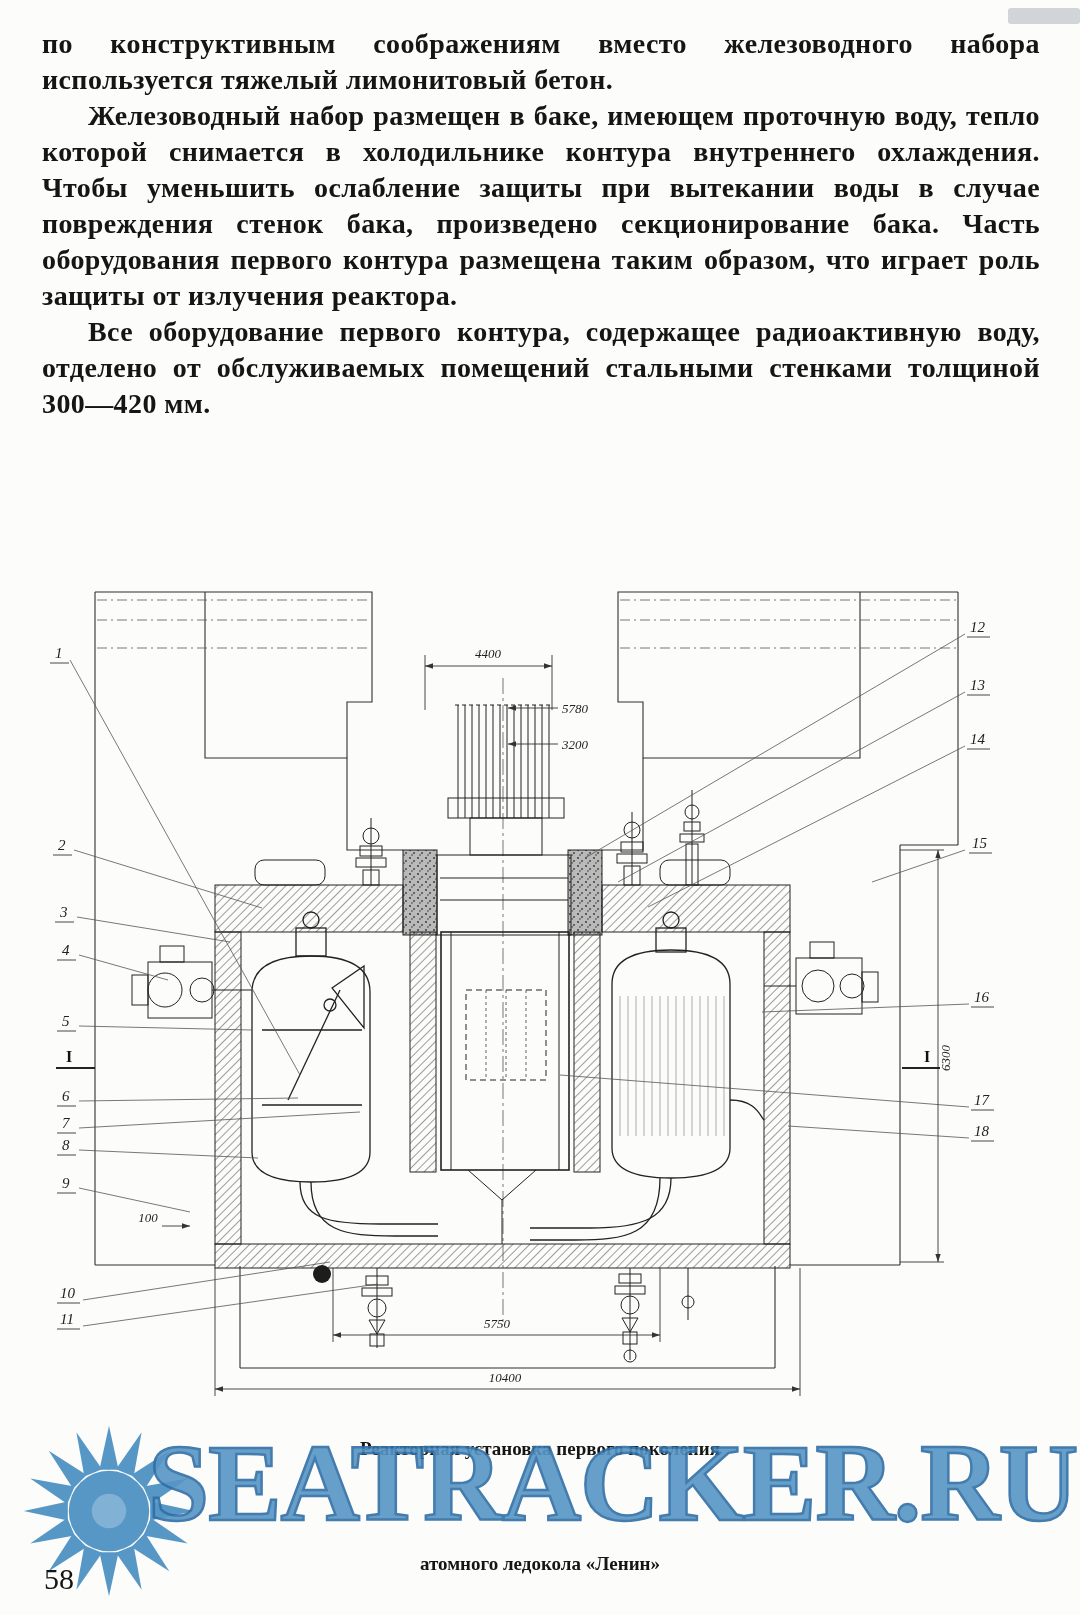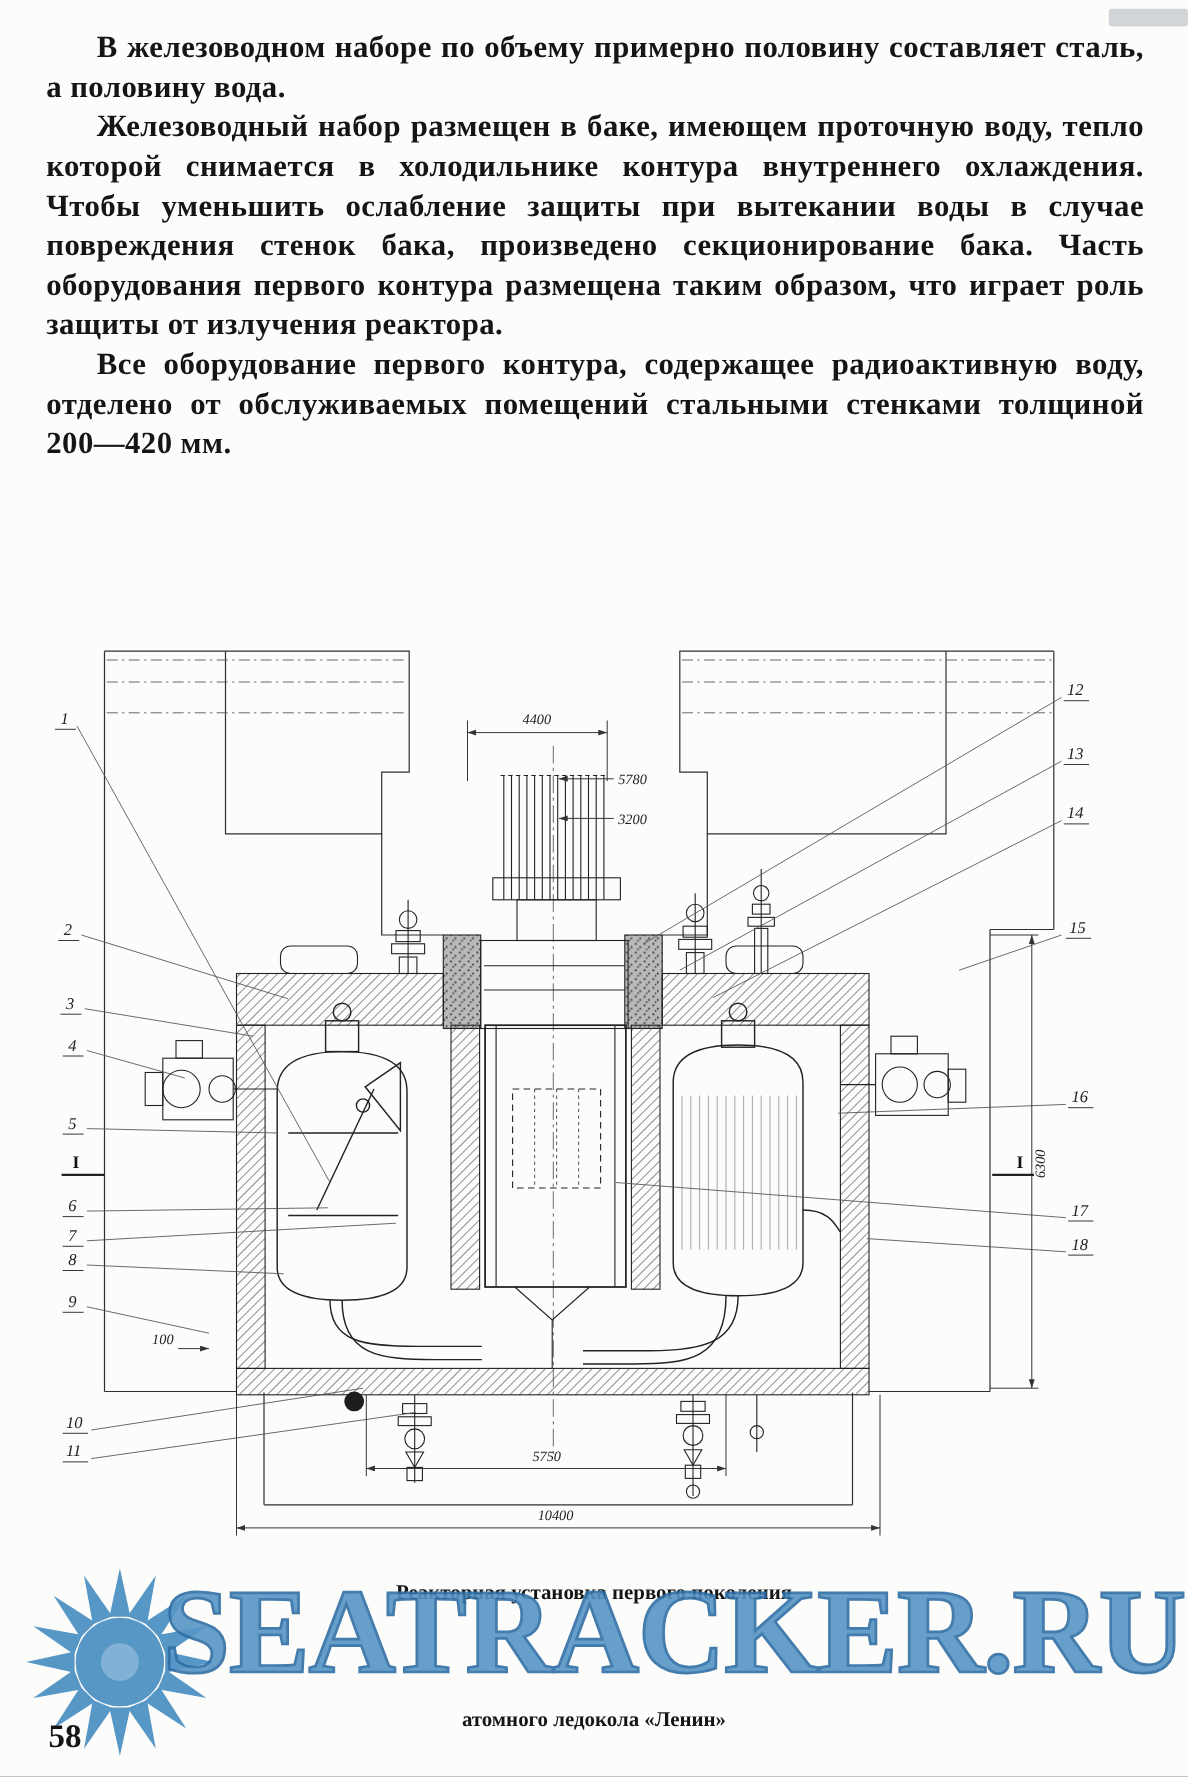--- a/index.html
+++ b/index.html
@@ -5,43 +5,43 @@
   html,body{margin:0;padding:0;background:#9a9a9a;}
   .page{position:relative;width:1080px;height:1615px;background:#fcfcfa;overflow:hidden;
         font-family:"Liberation Serif",serif;color:#151515;}
   .text-block{position:absolute;top:26px;left:42px;width:998px;font-size:28px;line-height:36px;
         font-weight:600;text-align:justify;letter-spacing:0.4px;}
   .text-block p{margin:0;text-indent:46px;}
   .text-block p.first{text-indent:0;}
   .caption{position:absolute;left:0;width:1080px;text-align:center;font-size:19px;font-weight:600;z-index:1;}
   .caption.l1{top:1438px;}
   .caption.l2{top:1553px;}
-  .page-num{position:absolute;left:44px;top:1562px;font-size:30px;font-weight:700;z-index:4;}
+  .page-num{position:absolute;left:44px;top:1562px;font-size:30px;font-weight:400;z-index:4;}
   .watermark{position:absolute;left:0;top:1412px;width:1080px;height:200px;z-index:3;pointer-events:none;}
   .wm-text{position:absolute;left:148px;top:16px;font-size:110px;font-weight:700;line-height:1;
         white-space:nowrap;color:#5795c6;-webkit-text-stroke:2.5px #2f6fa5;opacity:.9;letter-spacing:-1px;}
   .sun{position:absolute;left:18px;top:8px;opacity:.92;}
   .artifact{position:absolute;right:0;top:8px;width:72px;height:16px;background:#c7cbd0;border-radius:3px;opacity:.8;}
   svg{display:block;}
   .draw{position:absolute;left:0;top:560px;}
   .co{font:italic 15px "Liberation Serif",serif;fill:#222;}
   .dim{font:italic 13px "Liberation Serif",serif;fill:#222;}
   .sec{font:600 16px "Liberation Serif",serif;fill:#111;}
 </style>
 </head>
 <body>
 
 <div class="page">
 
   <div class="artifact"></div>
 
   <div class="text-block">
-    <p>В железоводном наборе по объему примерно половину составляет сталь, а половину вода.</p>
+    <p class="first">по конструктивным  соображениям вместо железоводного набора используется тяжелый лимонитовый бетон.</p>
     <p>Железоводный набор размещен в баке, имеющем проточную воду, тепло которой снимается в холодильнике контура внутреннего охлаждения. Чтобы уменьшить ослабление защиты при вытекании воды в случае повреждения стенок бака, произведено секционирование бака. Часть оборудования первого контура размещена таким образом, что играет роль защиты от излучения реактора.</p>
-    <p>Все оборудование первого контура, содержащее радиоактивную воду, отделено от обслуживаемых помещений стальными стенками толщиной 200—420 мм.</p>
+    <p>Все оборудование первого контура, содержащее радиоактивную воду, отделено от обслуживаемых помещений стальными стенками толщиной 300—420 мм.</p>
   </div>
 
   <svg class="draw" width="1080" height="852" viewBox="0 0 1080 852">
     <defs>
       <pattern id="ht" width="6" height="6" patternUnits="userSpaceOnUse" patternTransform="rotate(45)">
         <line x1="0" y1="0" x2="0" y2="6" stroke="#4a4a4a" stroke-width="1.1"></line>
       </pattern>
       <pattern id="sp" width="8" height="8" patternUnits="userSpaceOnUse">
         <rect width="8" height="8" fill="#b9b9b9"></rect>
         <circle cx="2" cy="2" r="1" fill="#3c3c3c"></circle>

